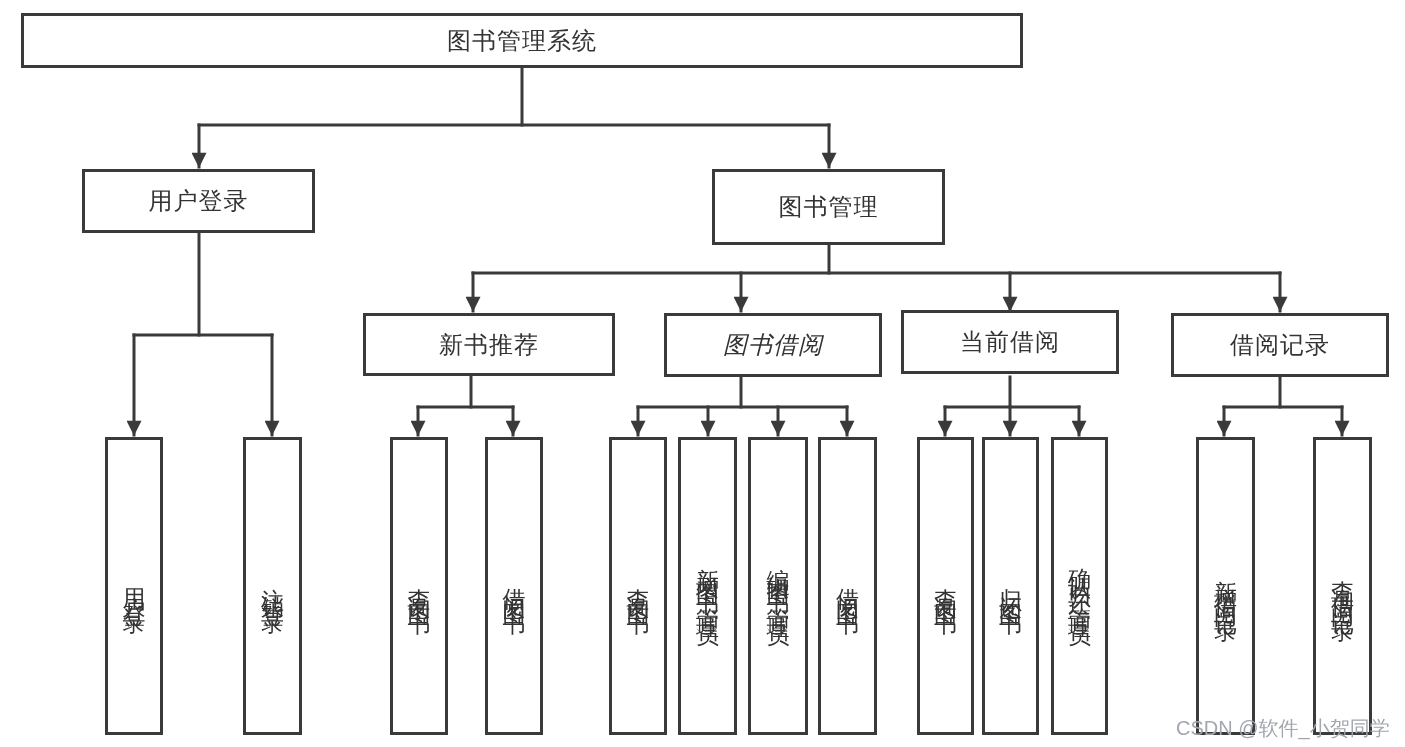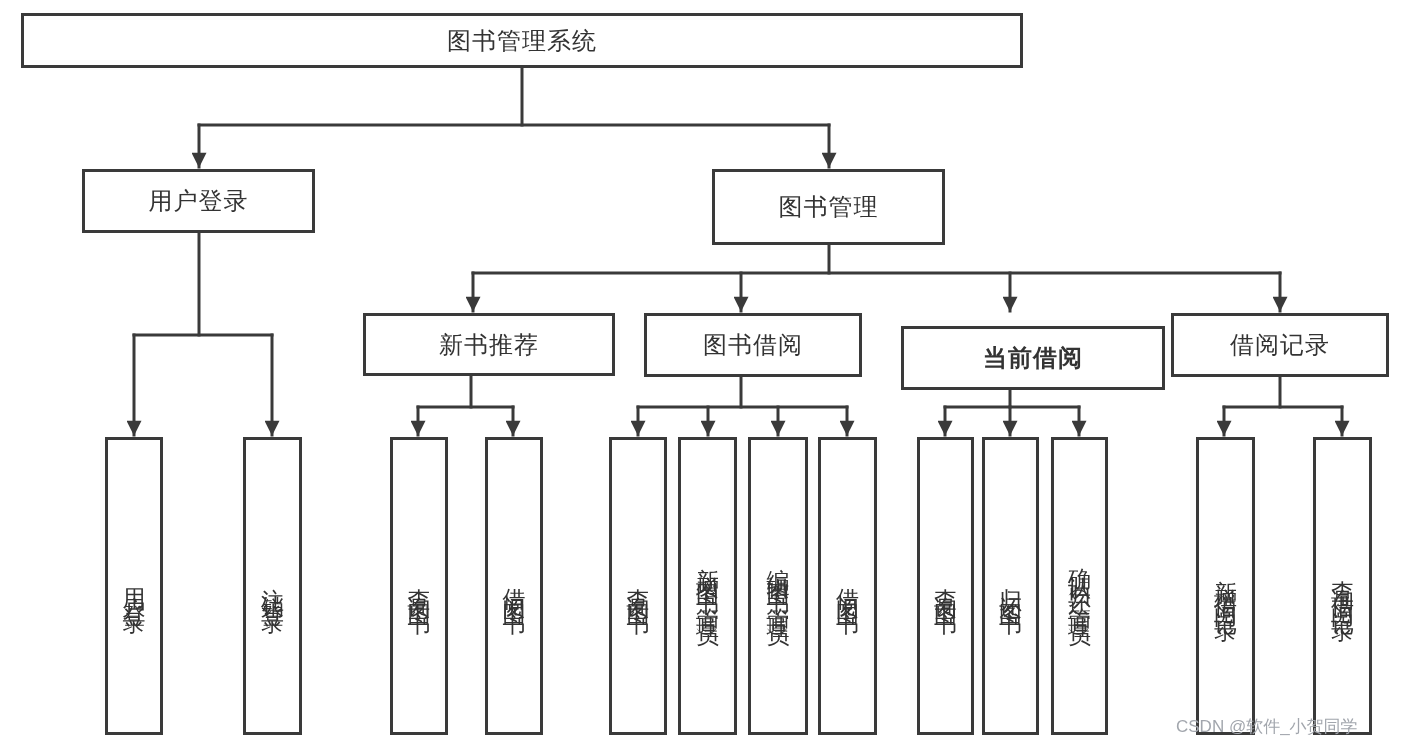--- a/index.html
+++ b/index.html
@@ -36,21 +36,21 @@
     writing-mode: vertical-rl;
     font-size: 23px;
     letter-spacing: 8px;
     line-height: 1;
     color: var(--text);
   }
   .watermark {
     position: absolute;
     left: 1176px;
     top: 715px;
-    font-size: 17px;
+    font-size: 20px;
     color: var(--watermark);
     z-index: 5;
     white-space: nowrap;
   }
 </style>
 </head>
 <body>
 
 <div class="canvas">
 
@@ -123,24 +123,24 @@
   <div class="node h" style="left:82px; top:169px; width:233px; height:64px;">
     <span>用户登录</span>
   </div>
   <div class="node h" style="left:712px; top:169px; width:233px; height:76px;">
     <span>图书管理</span>
   </div>
 
   <div class="node h" style="left:363px; top:313px; width:252px; height:63px;">
     <span>新书推荐</span>
   </div>
-  <div class="node h" style="left:644px; top:313px; width:218px; height:64px;">
+  <div class="node h" style="left:664px; top:313px; width:218px; height:64px;font-style:italic;">
     <span>图书借阅</span>
   </div>
-  <div class="node h" style="left:901px; top:326px; width:264px; height:64px;font-weight:bold;">
+  <div class="node h" style="left:901px; top:310px; width:218px; height:64px;">
     <span>当前借阅</span>
   </div>
   <div class="node h" style="left:1171px; top:313px; width:218px; height:64px;">
     <span>借阅记录</span>
   </div>
 
   <div class="node leaf" style="left:105px; top:437px; width:58px; height:298px;">
     <span>用户登录</span>
   </div>
   <div class="node leaf" style="left:243px; top:437px; width:59px; height:298px;">

